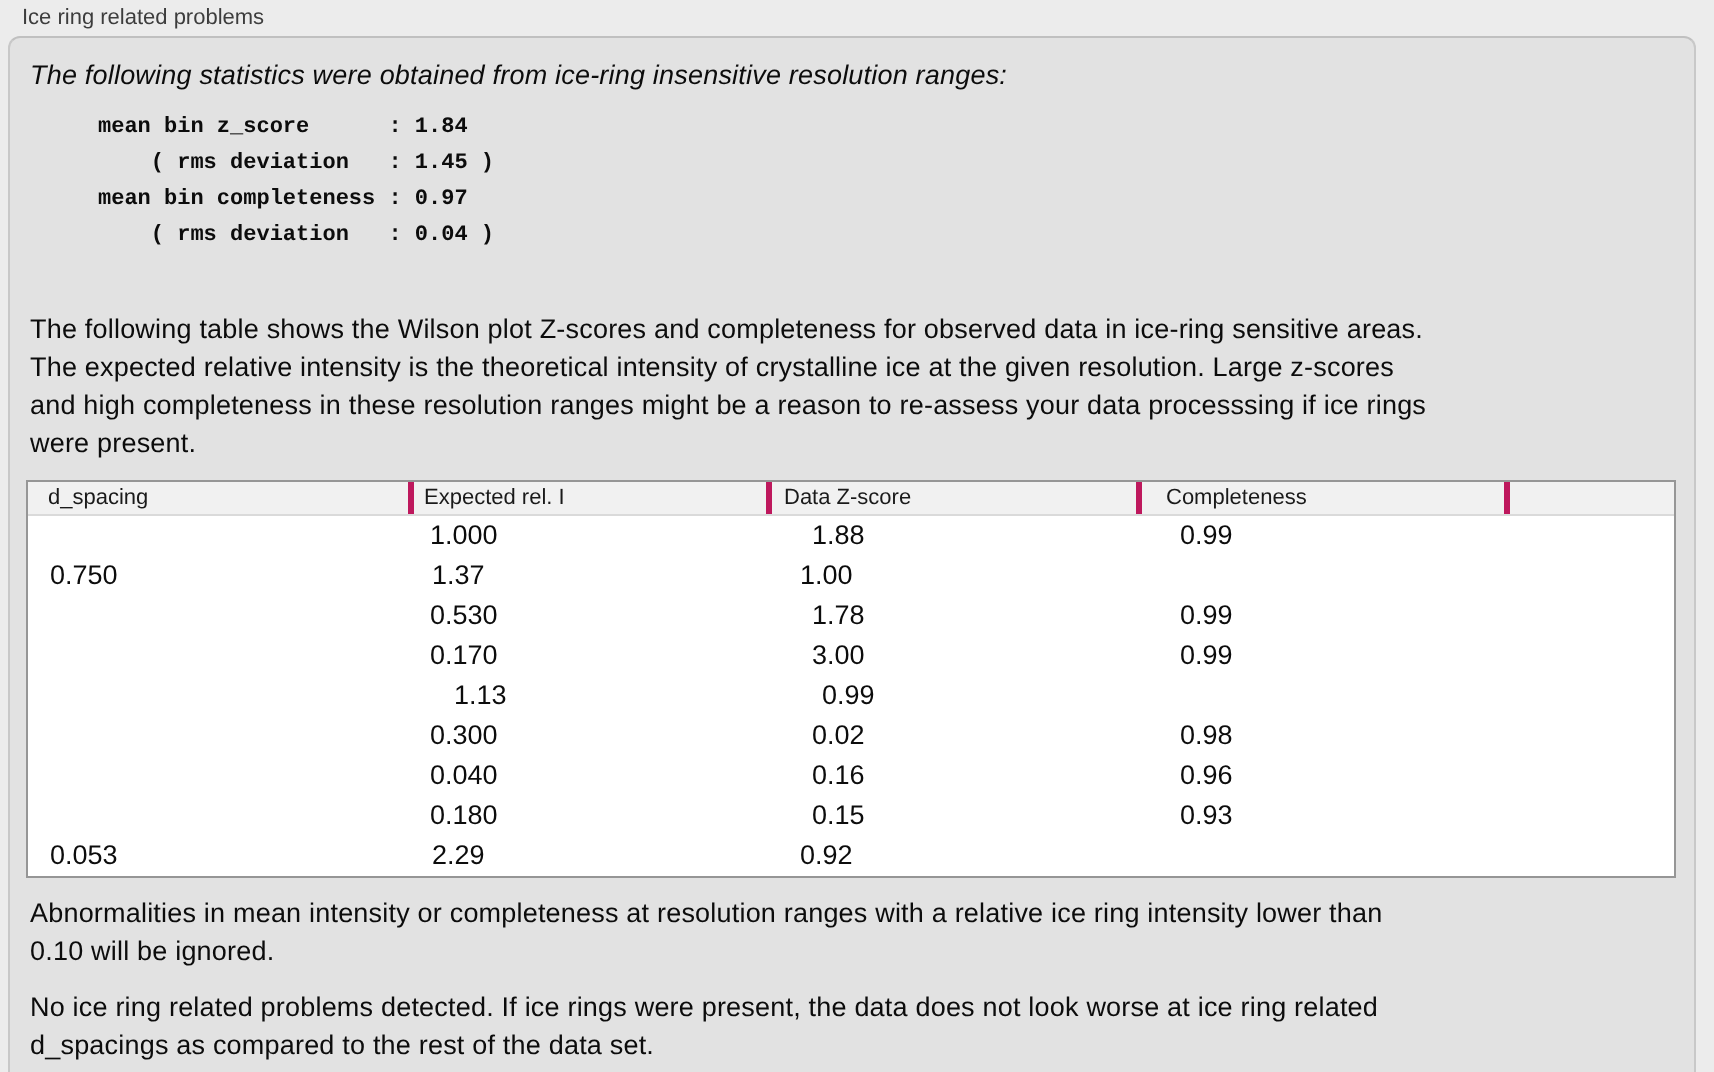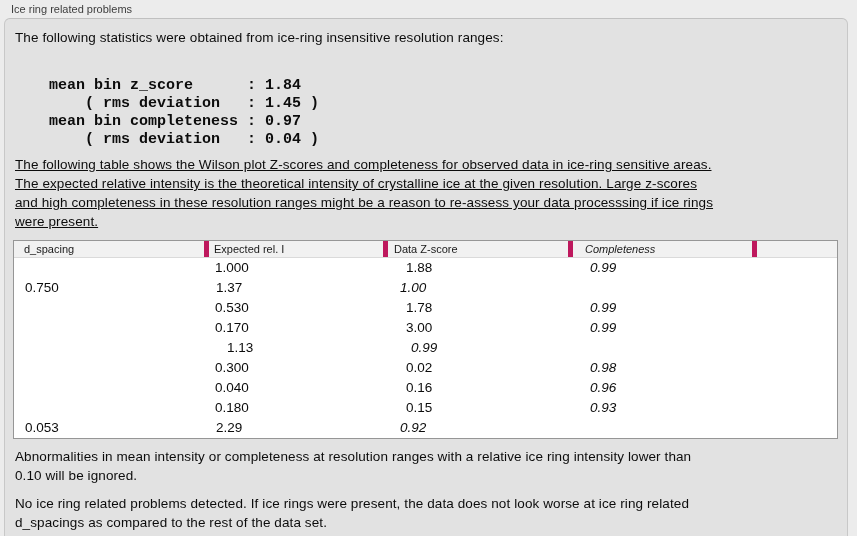--- a/index.html
+++ b/index.html
@@ -22,54 +22,53 @@
     border: 1px solid #c8c8c8;
     border-top-color: #c0c0c0;
     border-radius: 6px;
   }
   .para {
     position: absolute;
     font-size: 13.5px; line-height: 19px;
     white-space: pre-line;
     letter-spacing: 0.1px;
   }
-  .p1 { left: 10px; top: 9px; }
+  .p1 { left: 10px; top: 9px; font-style: italic; }
   .stats {
     position: absolute; left: 44px; top: 36px;
     font-family: "Liberation Mono", "DejaVu Sans Mono", monospace;
-    font-size: 15px; font-weight: bold; line-height: 18px;
+    font-size: 11px; font-weight: bold; line-height: 18px;
     white-space: pre;
-    margin-top: 22px;
   }
-  .p2 { left: 10px; top: 136px; text-decoration: underline; }
+  .p2 { left: 10px; top: 136px; }
   .p3 { left: 10px; top: 428px; }
   .p4 { left: 10px; top: 475px; }
 
   .datatable {
     position: absolute; left: 8px; top: 221px;
     width: 825px;
     background: #ffffff;
     border: 1px solid #969696;
   }
   .thead {
     display: flex;
     height: 17px;
     background: #f1f1f1;
     border-bottom: 1px solid #dadada;
   }
   .th {
     font-size: 11px; line-height: 16px;
     color: #1a1a1a;
     overflow: hidden; white-space: nowrap;
   }
-  .th + .th { border-left: 5px solid #be185d; }
+  .th + .th { border-left: 3px solid #be185d; }
   .c1 { width: 190px; padding-left: 10px; }
   .c2 { width: 179px; padding-left: 5px; }
   .c3 { width: 185px; padding-left: 6px; }
-  .c4 { width: 184px; padding-left: 12px; font-style: italic; }
+  .c4 { width: 184px; padding-left: 12px; }
   .c5 { flex: 1; }
   .trow { display: flex; height: 20px; }
   .td {
     font-size: 13.5px; line-height: 20px;
     white-space: nowrap; overflow: hidden;
   }
   .td.c1 { padding-left: 18px; margin-top: 27px; }
   .td.c2 { padding-left: 11px; }
   .td.c3 { padding-left: 23px; }
   .td.c4 { padding-left: 22px; }

